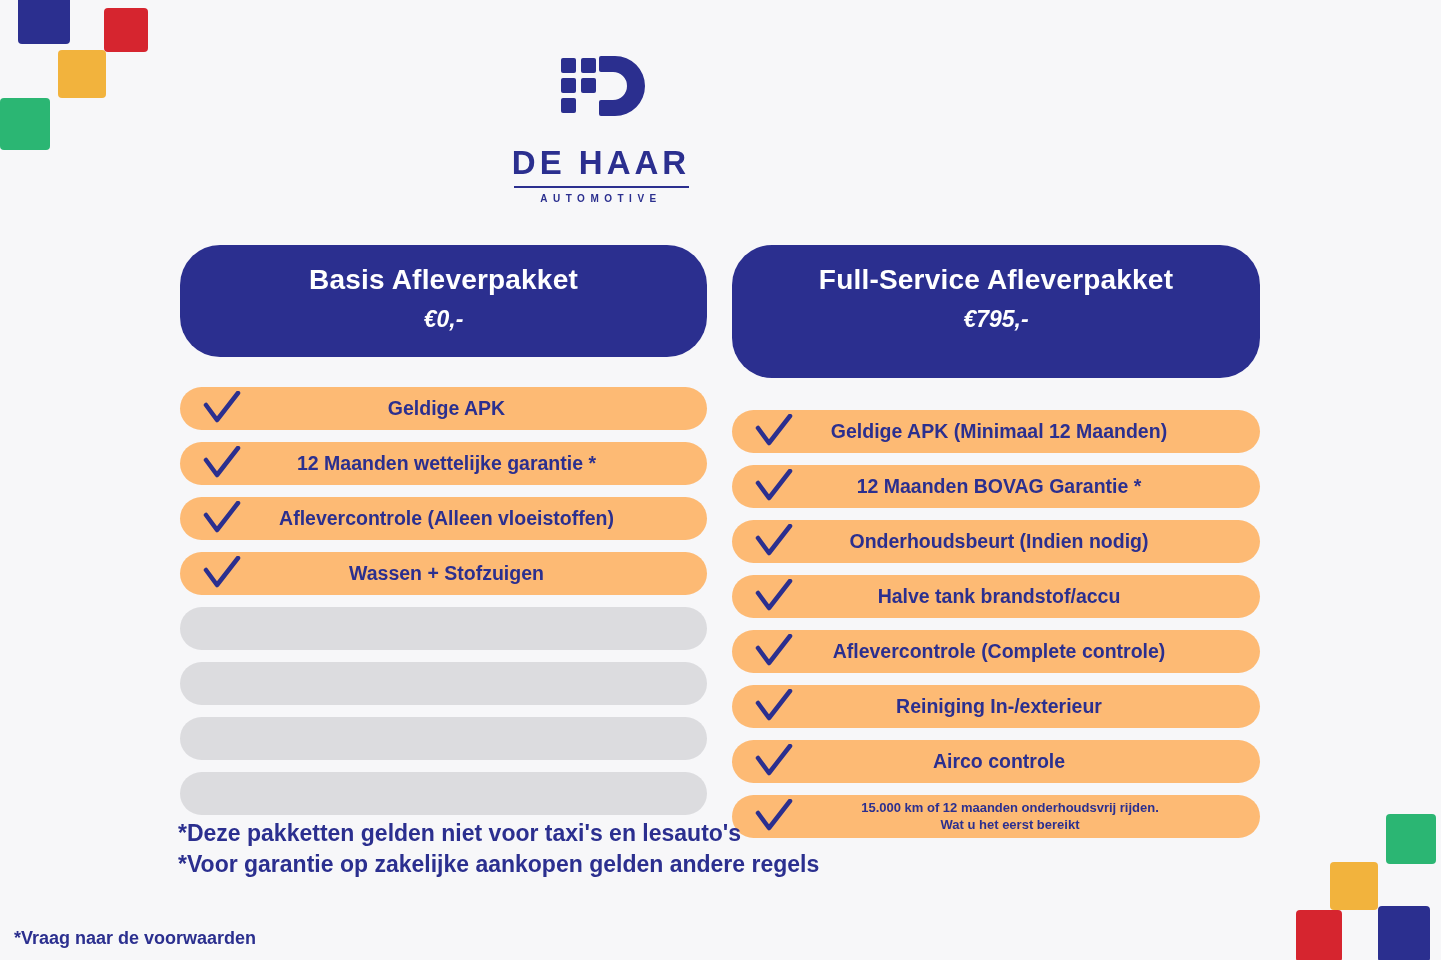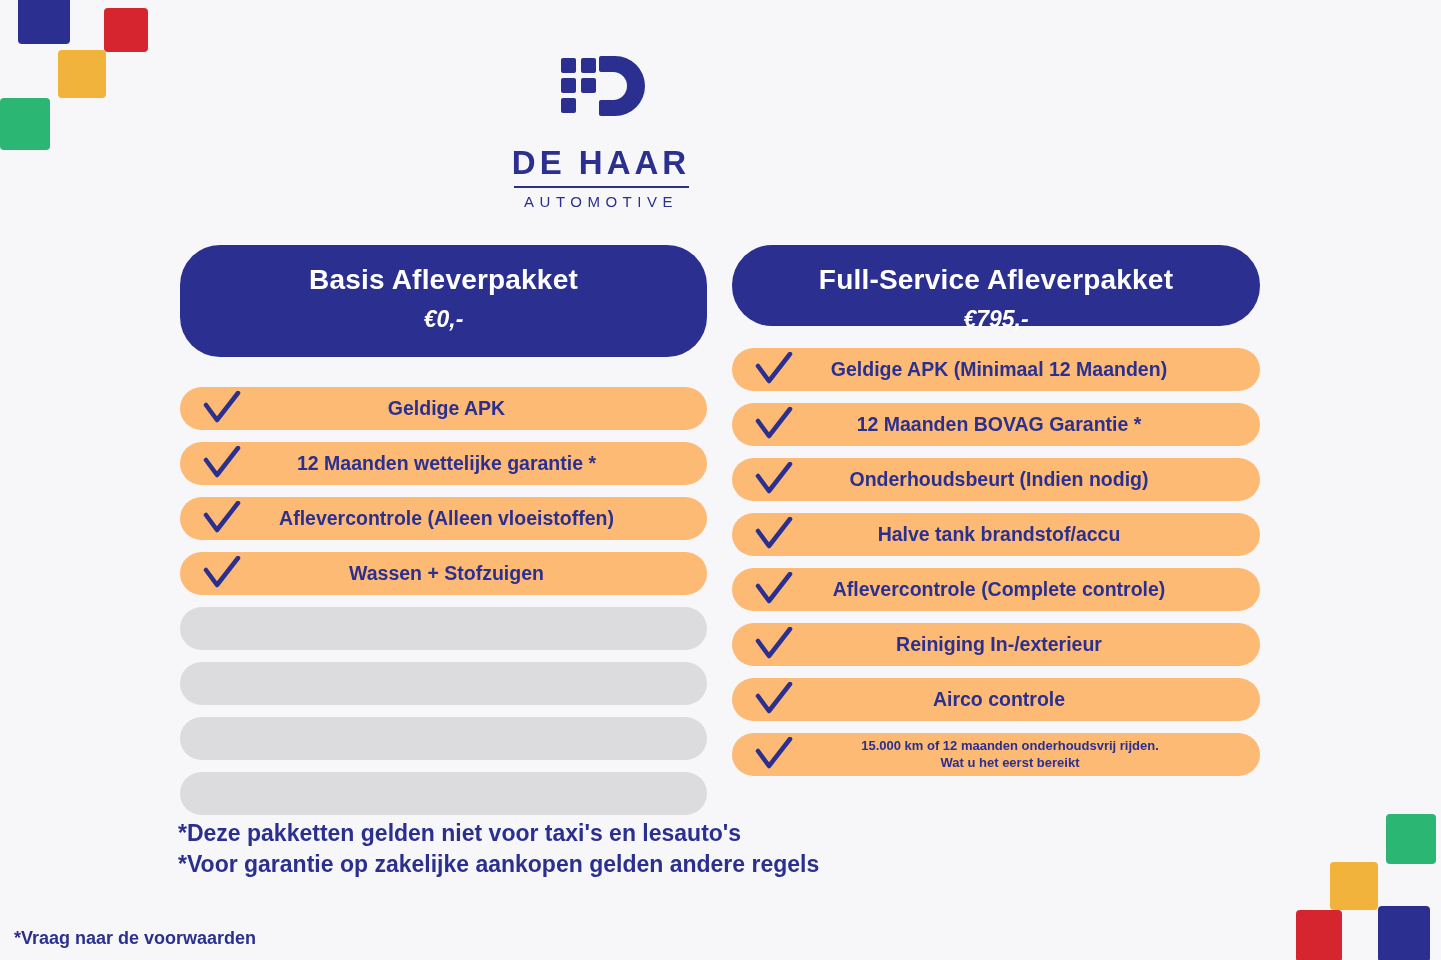--- a/index.html
+++ b/index.html
@@ -56,24 +56,24 @@
   #logo-name {
     margin-top: 14px;
     font-size: 33px;
     font-weight: bold;
     letter-spacing: 4px;
     color: #2b2f8f;
     font-family: "Liberation Sans", sans-serif;
   }
   #logo-sub {
     margin-top: 4px;
-    font-size: 15px;
+    font-size: 10px;
     letter-spacing: 5.5px;
     color: #2b2f8f;
-    font-weight: normal;
+    font-weight: bold;
   }
   #logo-rule {
     width: 175px;
     height: 2px;
     background: #2b2f8f;
     margin: 4px auto 5px auto;
   }
 
   
   .col {
@@ -85,39 +85,39 @@
 
   .pkg-header {
     background: #2b2f8f;
     border-radius: 40px;
     color: #ffffff;
     text-align: center;
     padding: 19px 10px 19px 10px;
     box-sizing: border-box;
   }
   #col-basis .pkg-header { height: 112px; }
-  #col-full  .pkg-header { height: 81px; }
+  #col-full  .pkg-header { height: 133px; }
 
   .pkg-title {
     font-size: 28px;
     font-weight: bold;
     letter-spacing: 0.2px;
     line-height: 1.15;
   }
   .pkg-price {
     font-size: 23px;
     font-weight: bold;
     font-style: italic;
     margin-top: 10px;
   }
 
   .rows {
     margin-top: 30px;
   }
-  #col-full .rows { margin-top: 22px; }
+  #col-full .rows { margin-top: 32px; }
 
   .row {
     position: relative;
     height: 43px;
     border-radius: 22px;
     background: #fdba74;
     margin-bottom: 12px;
     display: flex;
     align-items: center;
     justify-content: center;

